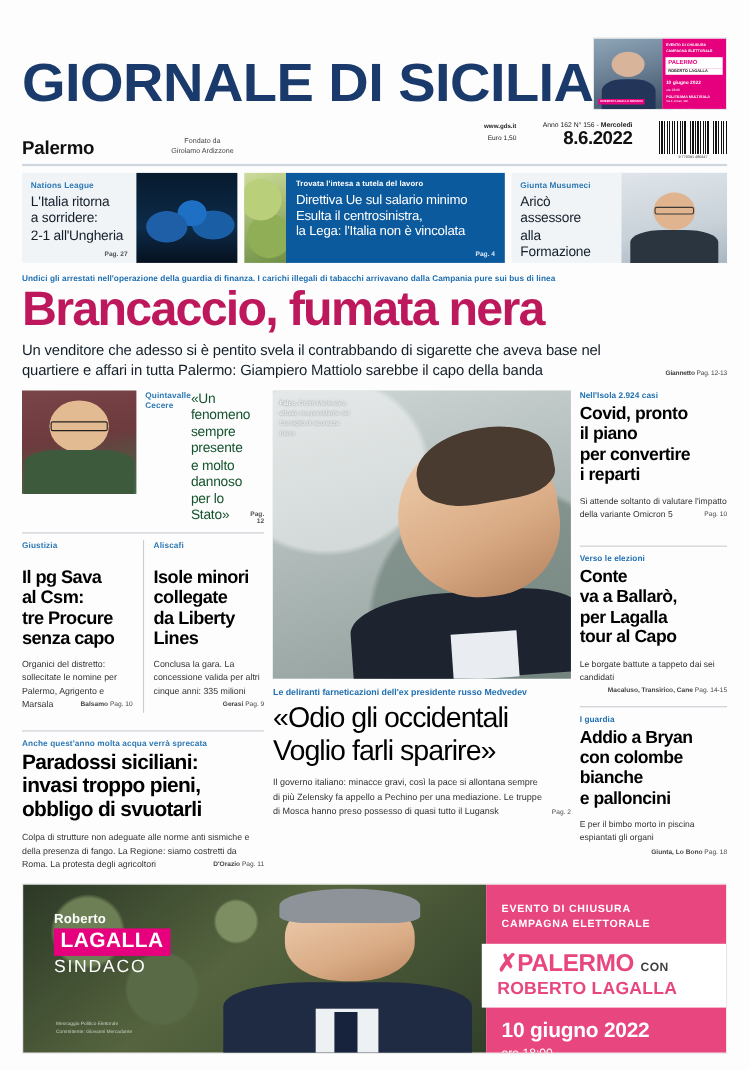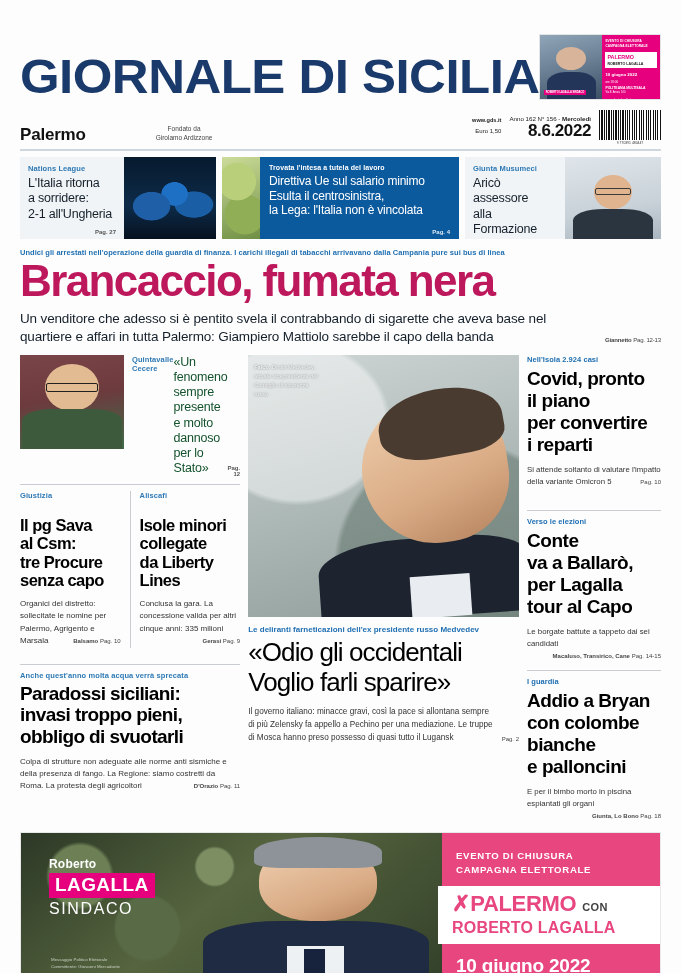--- a/index.html
+++ b/index.html
@@ -107,22 +107,22 @@
   .founded {
     font-size: 6.5px;
     color: #444;
     text-align: center;
     line-height: 1.5;
     margin-left: 70px;
     margin-bottom: 2px;
   }
   .dl-right {
     display: flex;
-    align-items: center;
-    gap: 8px;
+    align-items: flex-start;
+    gap: 24px;
     margin-left: auto;
   }
   .dl-web {
     text-align: right;
     font-size: 6px;
     line-height: 1.9;
     color: #222;
     margin-bottom: 3px;
   }
   .dl-web .site { font-weight: bold; font-size: 5.6px; }
@@ -374,21 +374,21 @@
     font-size: 8.2px; color:#333; line-height:1.6; margin-top: 8px;
     position: relative; padding-right: 26px;
   }
   .center-body .inline-pag { position:absolute; right:0; bottom:0; float:none;}
 
   
   .r-kicker {
     font-size: 7.5px; font-weight: bold; color:#1f6fb2; letter-spacing: .05px;
   }
   .r-head {
-    font-size: 19px; font-weight: bold; color:#000;
+    font-size: 16px; font-weight: bold; color:#000;
     line-height: 1.16; letter-spacing:-0.45px; margin-top: 4px;
   }
   .r-body {
     font-size: 7.8px; color:#333; line-height:1.55; margin-top: 8px;
   }
 
   
   .bottom-ad {
     margin-top: 10px;
     height: 155px;

